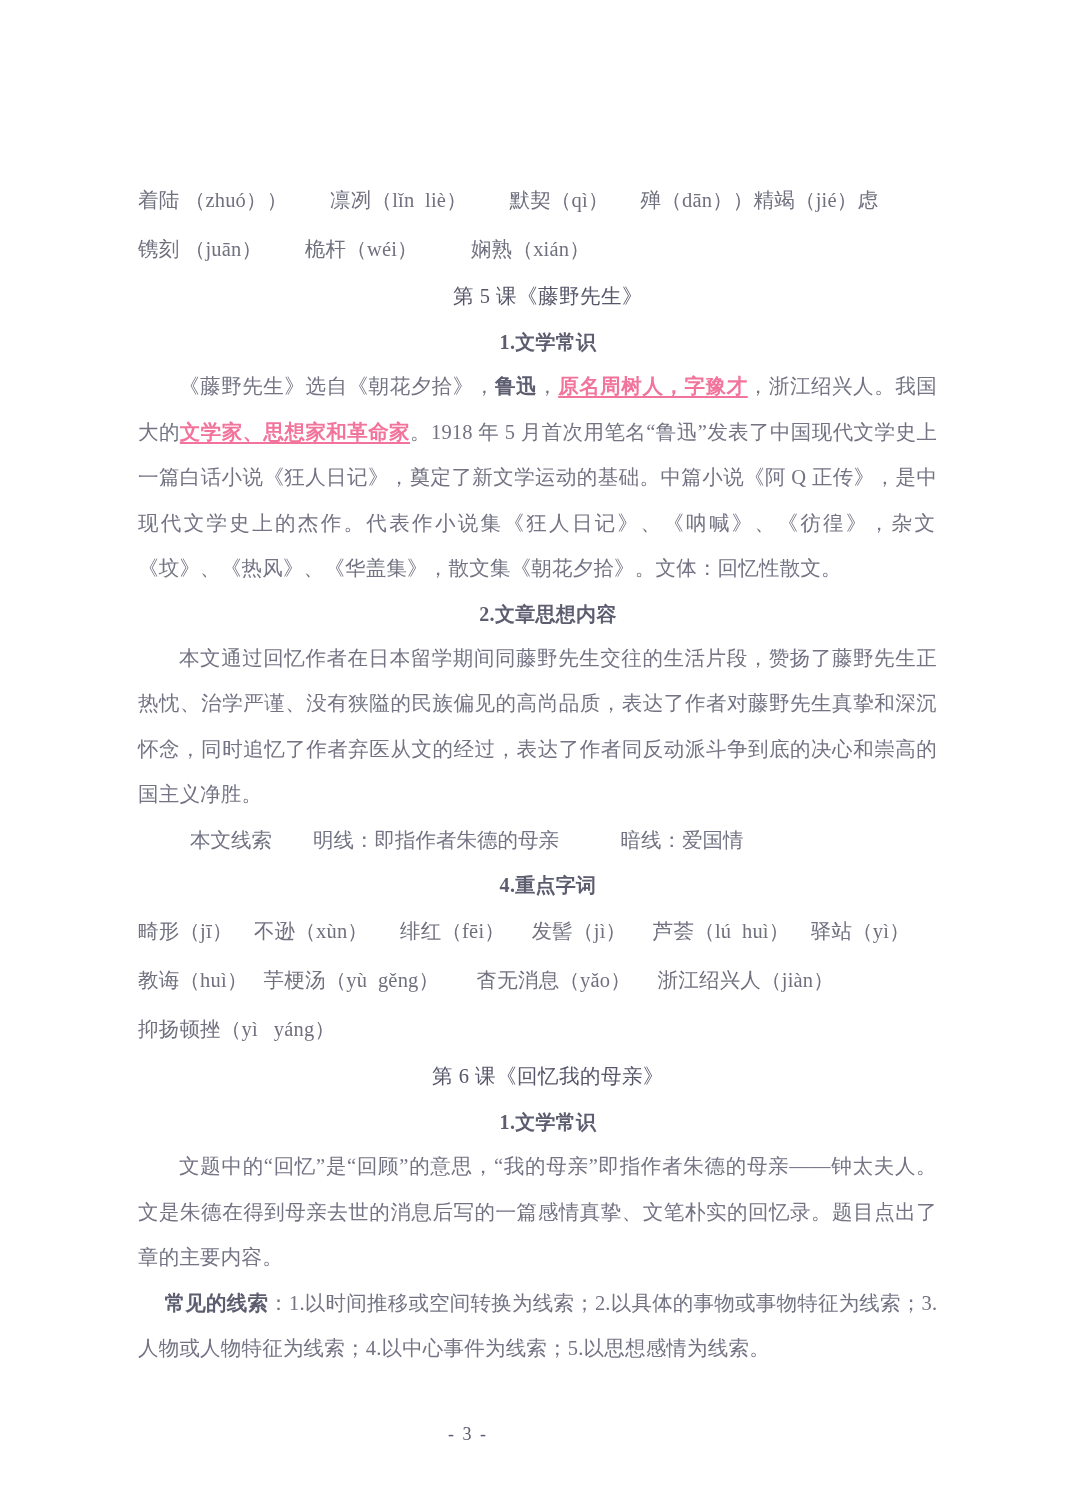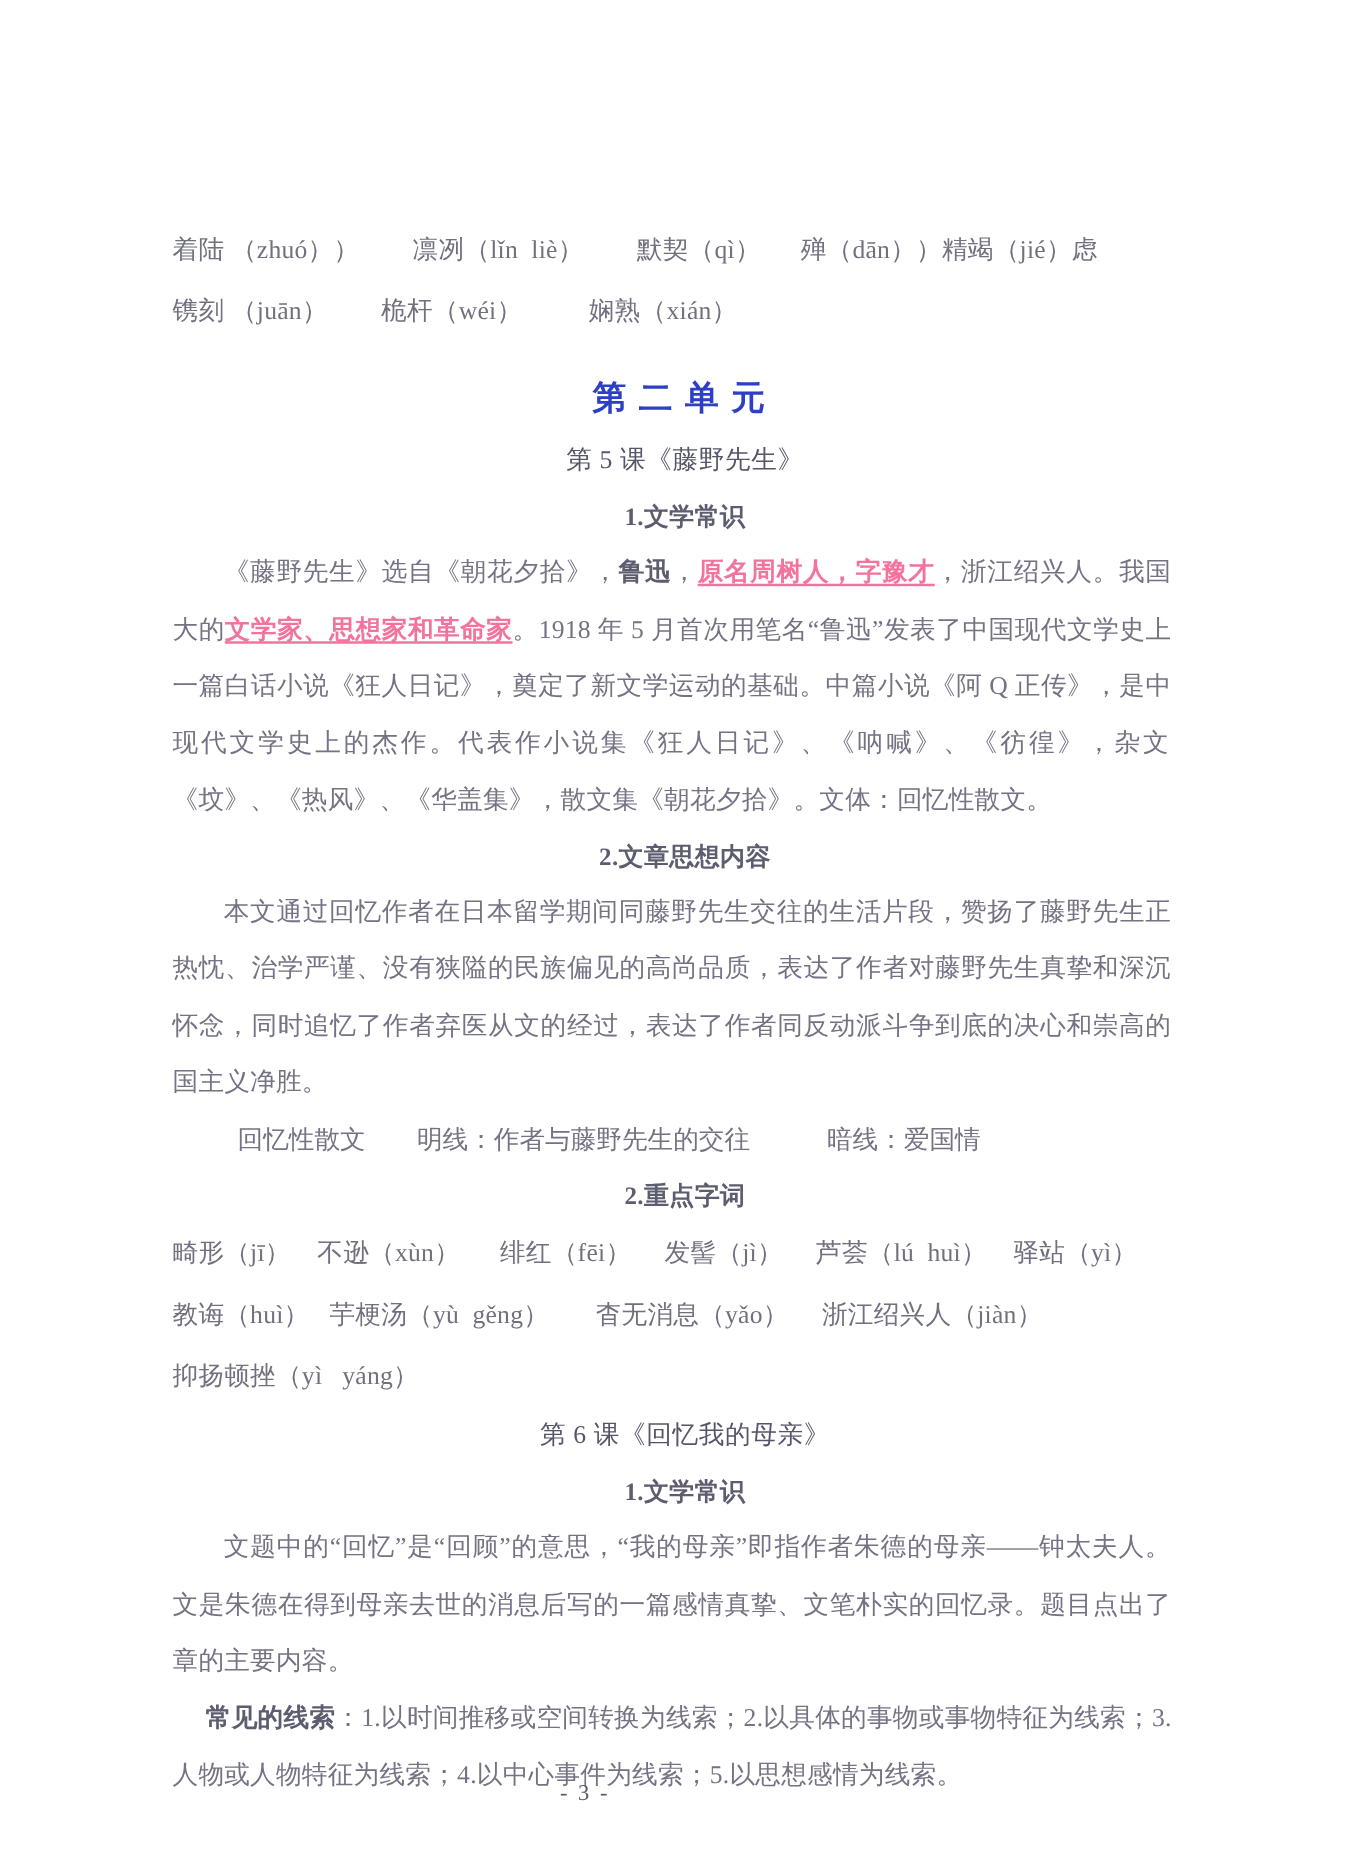--- a/index.html
+++ b/index.html
@@ -104,32 +104,31 @@
 </style>
 </head>
 <body>
 
 <div class="page">
   <div class="content">
 
     <div class="vocab-line">着陆 （zhuó））        凛冽（lǐn  liè）        默契（qì）      殚（dān））精竭（jié）虑</div>
     <div class="vocab-line">镌刻 （juān）        桅杆（wéi）          娴熟（xián）</div>
 
-    <div class="unit-title">第二单元</div>
 
     <div class="lesson-title">第 5 课《藤野先生》</div>
 
     <div class="sec-head">1.文学常识</div>
     <p class="para"><span>《藤野先生》选自《朝花夕拾》，</span><span class="b">鲁迅</span><span>，</span><span class="hl">原名周树人，字豫才</span><span>，浙江绍兴人。我国伟大的</span><span class="hl">文学家、思想家和革命家</span><span>。1918 年 5 月首次用笔名“鲁迅”发表了中国现代文学史上第一篇白话小说《狂人日记》，奠定了新文学运动的基础。中篇小说《阿 Q 正传》，是中国现代文学史上的杰作。代表作小说集《狂人日记》、《呐喊》、《彷徨》，杂文集《坟》、《热风》、《华盖集》，散文集《朝花夕拾》。文体：回忆性散文。</span></p>
 
     <div class="sec-head">2.文章思想内容</div>
     <p class="para">本文通过回忆作者在日本留学期间同藤野先生交往的生活片段，赞扬了藤野先生正直热忱、治学严谨、没有狭隘的民族偏见的高尚品质，表达了作者对藤野先生真挚和深沉的怀念，同时追忆了作者弃医从文的经过，表达了作者同反动派斗争到底的决心和崇高的爱国主义净胜。</p>
-    <div class="clue-line">回忆性散文        明线：作者与藤野先生的交往            暗线：爱国情</div>
+    <div class="clue-line">本文线索        明线：即指作者朱德的母亲            暗线：爱国情</div>
 
-    <div class="sec-head">2.重点字词</div>
+    <div class="sec-head">4.重点字词</div>
     <div class="vocab-line">畸形（jī）    不逊（xùn）      绯红（fēi）     发髻（jì）     芦荟（lú  huì）    驿站（yì）</div>
     <div class="vocab-line">教诲（huì）   芋梗汤（yù  gěng）       杳无消息（yǎo）     浙江绍兴人（jiàn）</div>
     <div class="vocab-line">抑扬顿挫（yì   yáng）</div>
 
     <div class="lesson-title">第 6 课《回忆我的母亲》</div>
 
     <div class="sec-head">1.文学常识</div>
     <p class="para">文题中的“回忆”是“回顾”的意思，“我的母亲”即指作者朱德的母亲——钟太夫人。本文是朱德在得到母亲去世的消息后写的一篇感情真挚、文笔朴实的回忆录。题目点出了文章的主要内容。</p>
 
     <p class="para indent1"><span class="b">常见的线索</span><span>：1.以时间推移或空间转换为线索；2.以具体的事物或事物特征为线索；3.以人物或人物特征为线索；4.以中心事件为线索；5.以思想感情为线索。</span></p>

